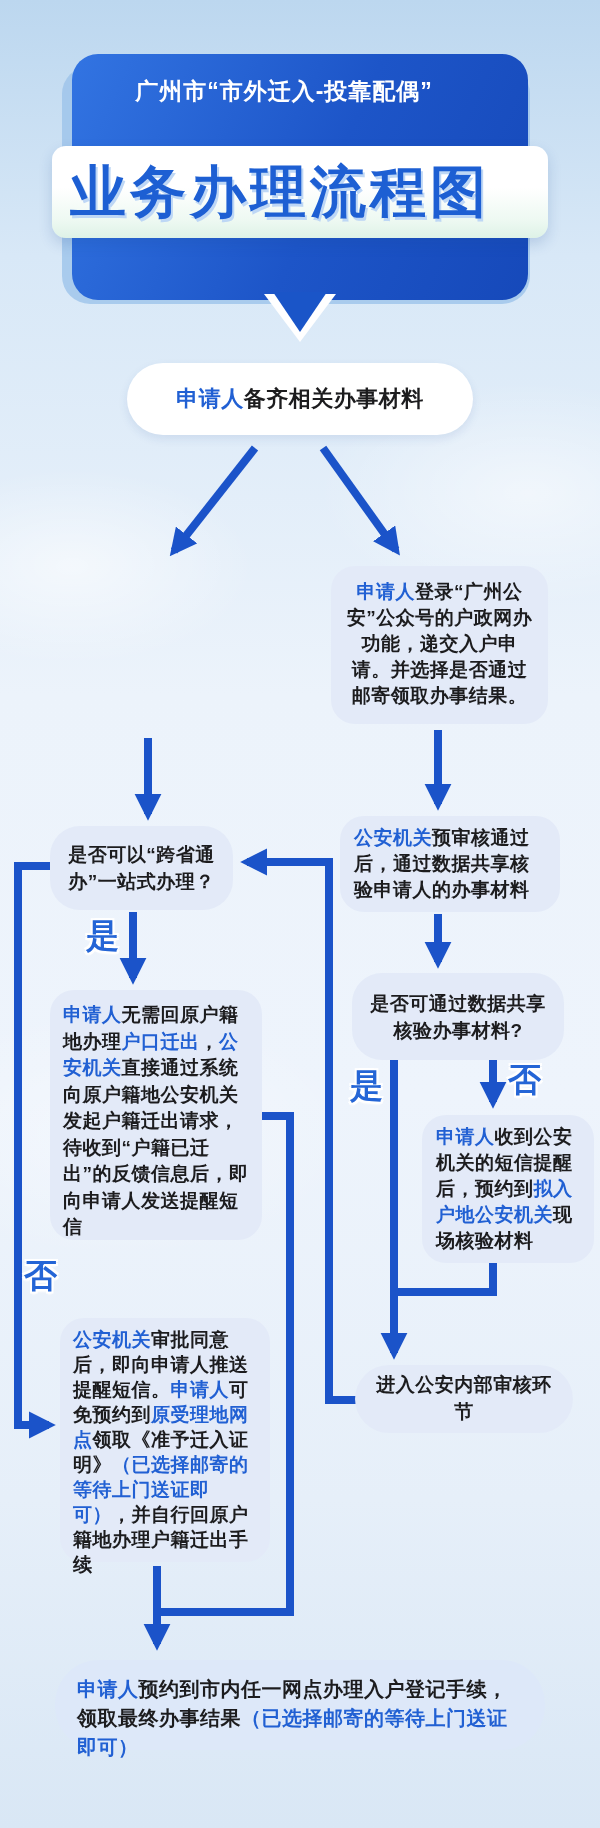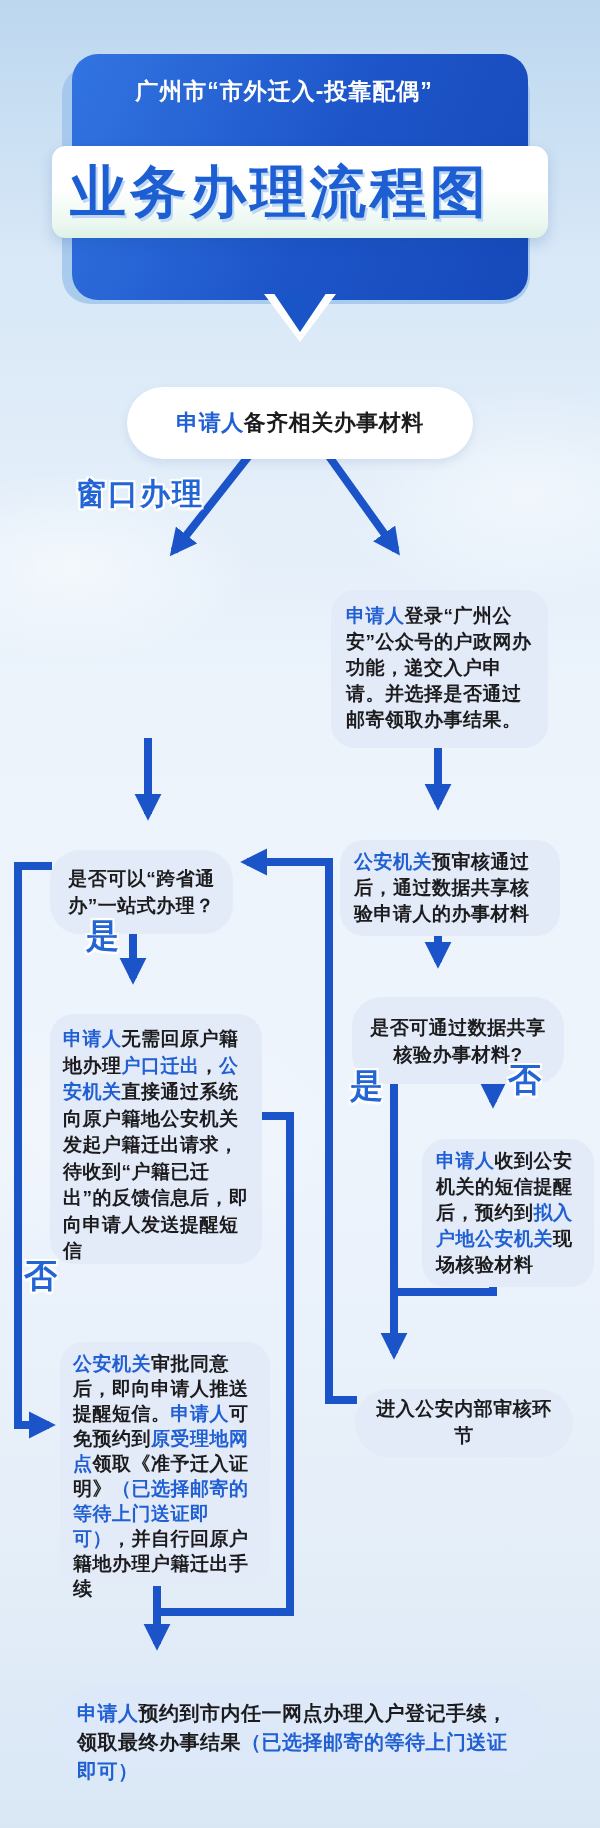--- a/index.html
+++ b/index.html
@@ -38,28 +38,28 @@
     text-align:center;font-size:56px;font-weight:900;letter-spacing:4px;color:var(--title);
     text-shadow:2px 3px 0 rgba(186,213,244,.95);}
   .tail-border{position:absolute;left:264px;top:294px;width:0;height:0;z-index:3;
     border-left:36px solid transparent;border-right:36px solid transparent;border-top:48px solid #ffffff;}
   .tail-fill{position:absolute;left:273px;top:292px;width:0;height:0;z-index:4;
     border-left:27px solid transparent;border-right:27px solid transparent;border-top:40px solid #1a55c8;}
 
   
   .fbox{position:absolute;z-index:2;box-sizing:border-box;background:var(--boxbg);
     border-radius:24px;color:#1c1c1e;font-size:19px;line-height:1.40;font-weight:600;
-    padding:12px 14px;letter-spacing:.5px;margin-top:24px;}
+    padding:12px 14px;letter-spacing:.5px;}
   .fbox .hl{color:var(--hl);font-weight:700;}
   .center{display:flex;align-items:center;justify-content:center;text-align:center;}
 
   #start-box{left:127px;top:363px;width:346px;height:72px;border-radius:36px;background:#ffffff;
     font-size:22px;font-weight:700;box-shadow:0 4px 10px rgba(30,70,150,.10);}
   #window-box{left:43px;top:568px;width:225px;height:162px;line-height:26px;padding:14px 15px;}
-  #online-box{left:331px;top:566px;width:217px;height:158px;line-height:26px;padding:13px 15px;}
+  #online-box{left:331px;top:566px;width:217px;height:158px;line-height:26px;padding:13px 15px;text-align:center;}
   #cross-decision{left:50px;top:826px;width:183px;height:84px;border-radius:30px;line-height:27px;padding:8px 14px;}
   #precheck-box{left:340px;top:816px;width:220px;height:96px;line-height:26px;padding:9px 14px;}
   #share-decision{left:352px;top:973px;width:212px;height:87px;border-radius:30px;line-height:27px;padding:8px 14px;}
   #no-return-box{left:50px;top:990px;width:212px;height:250px;line-height:26.5px;padding:12px 13px;}
   #sms-verify-box{left:422px;top:1115px;width:172px;height:148px;line-height:26px;padding:9px 14px;}
   #internal-box{left:355px;top:1365px;width:218px;height:68px;border-radius:34px;font-size:19px;}
   #approval-box{left:60px;top:1318px;width:210px;height:244px;line-height:25px;padding:9px 13px;}
   #final-box{left:55px;top:1660px;width:490px;height:90px;border-radius:44px;background:#dde8f9;
     font-size:20px;line-height:29px;padding:15px 22px;}
 
@@ -118,21 +118,20 @@
   <div class="hdr-band"></div>
   <div class="hdr-main-title">业务办理流程图</div>
   <div class="tail-border"></div>
   <div class="tail-fill"></div>
 
   <div id="start-box" class="fbox center">
       <span class="hl">申请人</span>
       <span>备齐相关办事材料</span>
     </div>
 
-  <div id="label-window" class="blabel">窗口办理</div>
 
   <div id="online-box" class="fbox"><span class="hl">申请人</span><span>登录“广州公安”公众号的户政网办功能，递交入户申请。并选择是否通过邮寄领取办事结果。</span></div>
 
   <div id="cross-decision" class="fbox center">
       <span>是否可以“跨省通办”一站式办理？</span>
     </div>
   <div id="precheck-box" class="fbox"><span class="hl">公安机关</span><span>预审核通过后，通过数据共享核验申请人的办事材料</span></div>
 
   <div id="yes-1" class="blabel">是</div>
   <div id="no-1" class="blabel">否</div>

